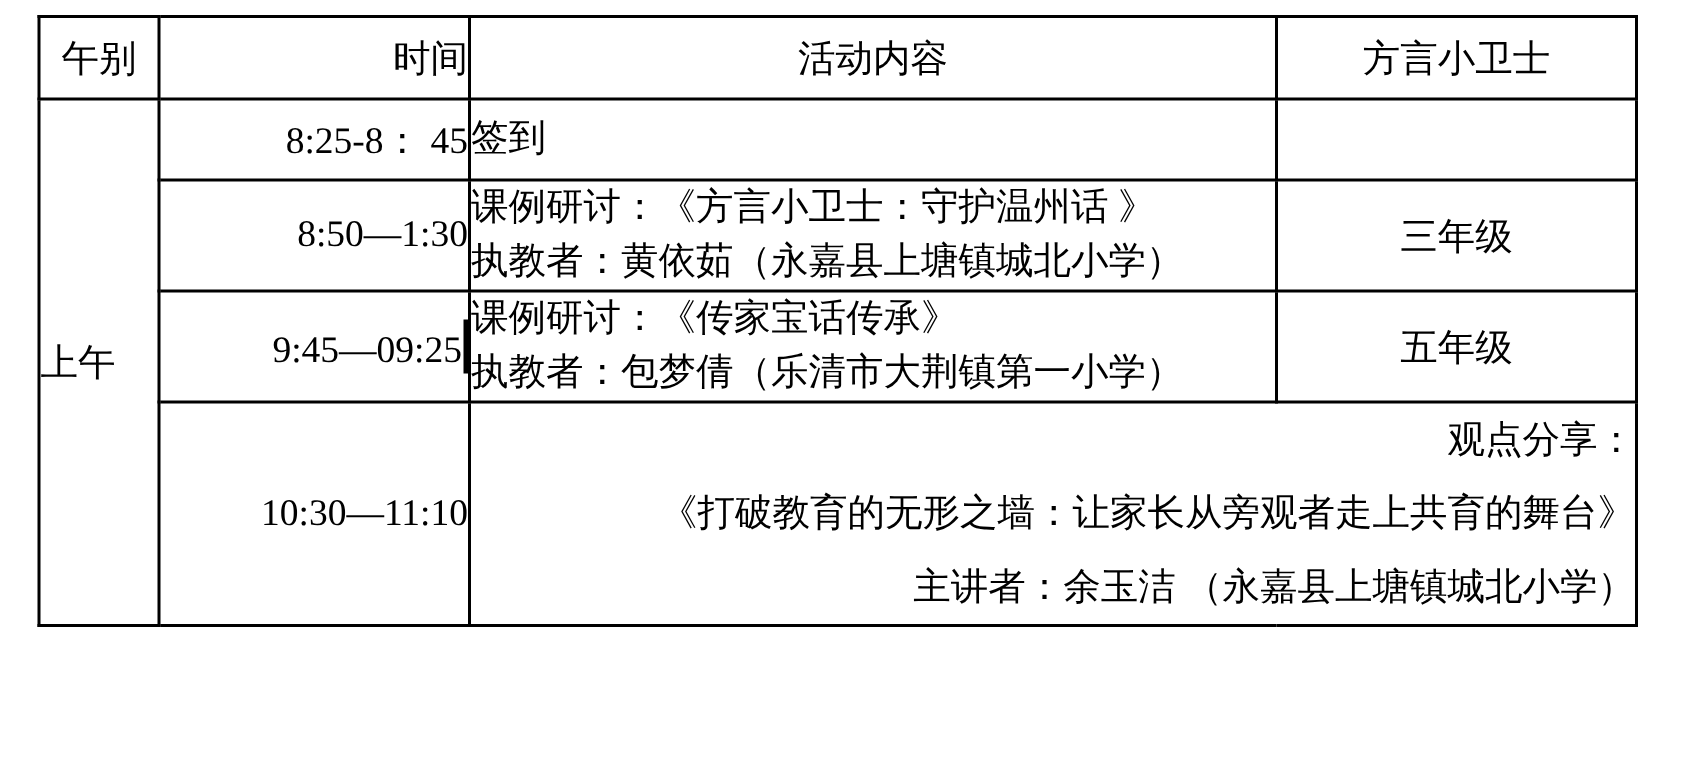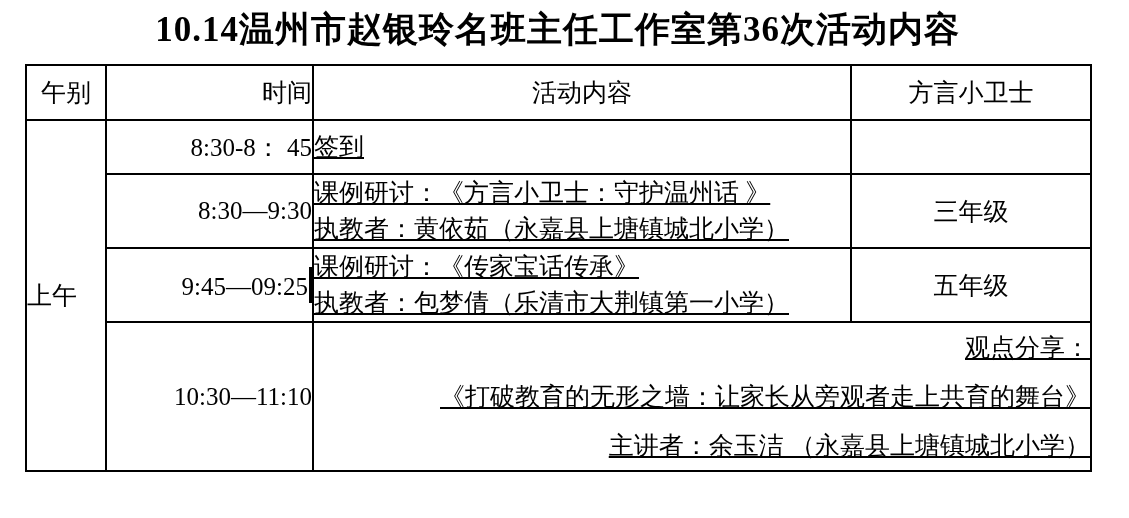--- a/index.html
+++ b/index.html
@@ -59,21 +59,20 @@
     font-size: 26px;
     white-space: nowrap;
   }
   .content-cell {
     text-align: left;
     padding-left: 15px;
   }
   .content-cell .line {
     line-height: 36px;
     white-space: nowrap;
-    text-decoration: underline;
   }
   .content-cell.tall .line {
     line-height: 49px;
     text-align: right;
   }
   .class-cell {
     text-align: center;
     font-family: Liberation Serif, serif;
   }
   .caret {
@@ -83,49 +82,48 @@
     background: #000000;
     vertical-align: -8px;
     margin-left: 1px;
   }
 </style>
 </head>
 <body>
 
 <div class="page">
 
-  <div class="doc-title">10.14温州市赵银玲名班主任工作室第36次活动内容</div>
 
   <table class="schedule">
     <colgroup>
       <col style="width:80px">
       <col style="width:207px">
       <col style="width:538px">
       <col style="width:240px">
     </colgroup>
 
     <tbody>
         <tr class="header-row">
       <th class="cell-center">午别</th>
       <th class="time-cell">时间</th>
       <th class="cell-center">活动内容</th>
       <th class="cell-center">方言小卫士</th>
     </tr>
 
     <tr class="row-signin">
       <td class="period-cell" rowspan="4">上午</td>
-      <td class="time-cell">8:30-8： 45</td>
+      <td class="time-cell">8:25-8： 45</td>
       <td class="content-cell">
         <div class="line">签到</div>
       </td>
       <td class="class-cell"></td>
     </tr>
 
     <tr class="row-lesson1">
-      <td class="time-cell">8:30—9:30</td>
+      <td class="time-cell">8:50—1:30</td>
       <td class="content-cell">
         <div class="line">课例研讨：《方言小卫士：守护温州话 》</div>
         <div class="line">执教者：黄依茹（永嘉县上塘镇城北小学）</div>
       </td>
       <td class="class-cell">三年级</td>
     </tr>
 
     <tr class="row-lesson2">
       <td class="time-cell">
         <span>9:45—09:25</span><span class="caret"></span>

